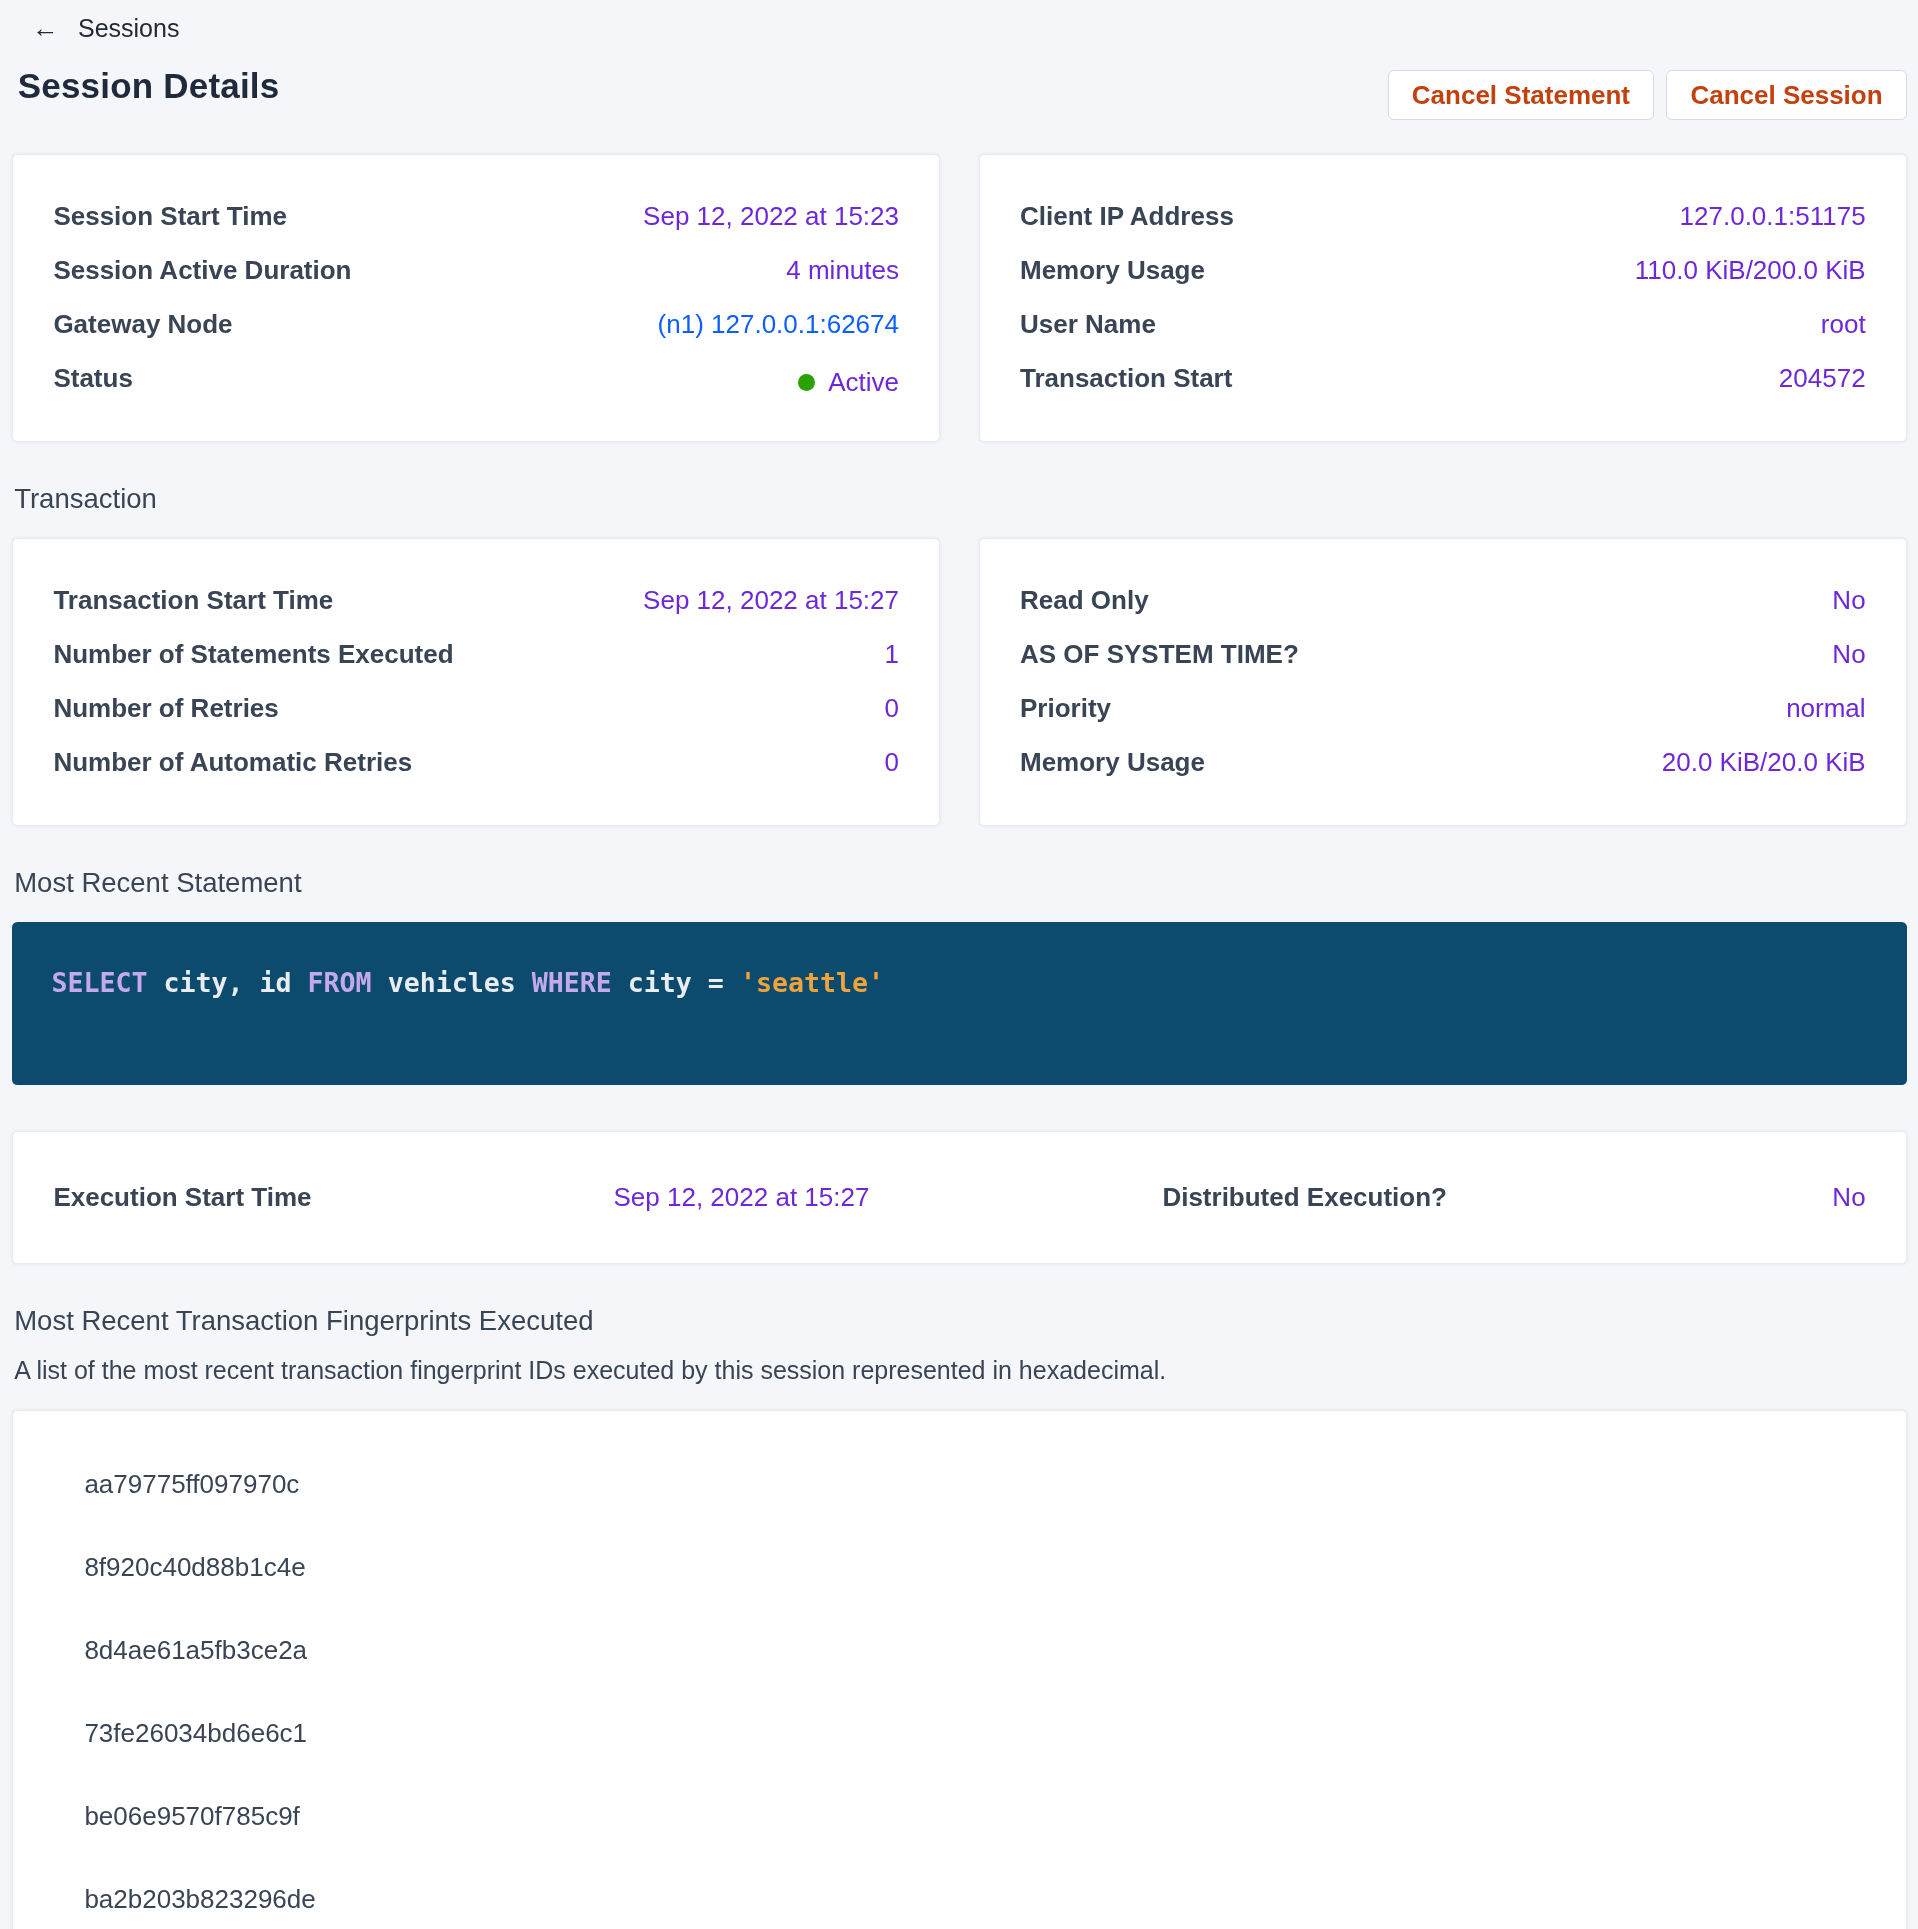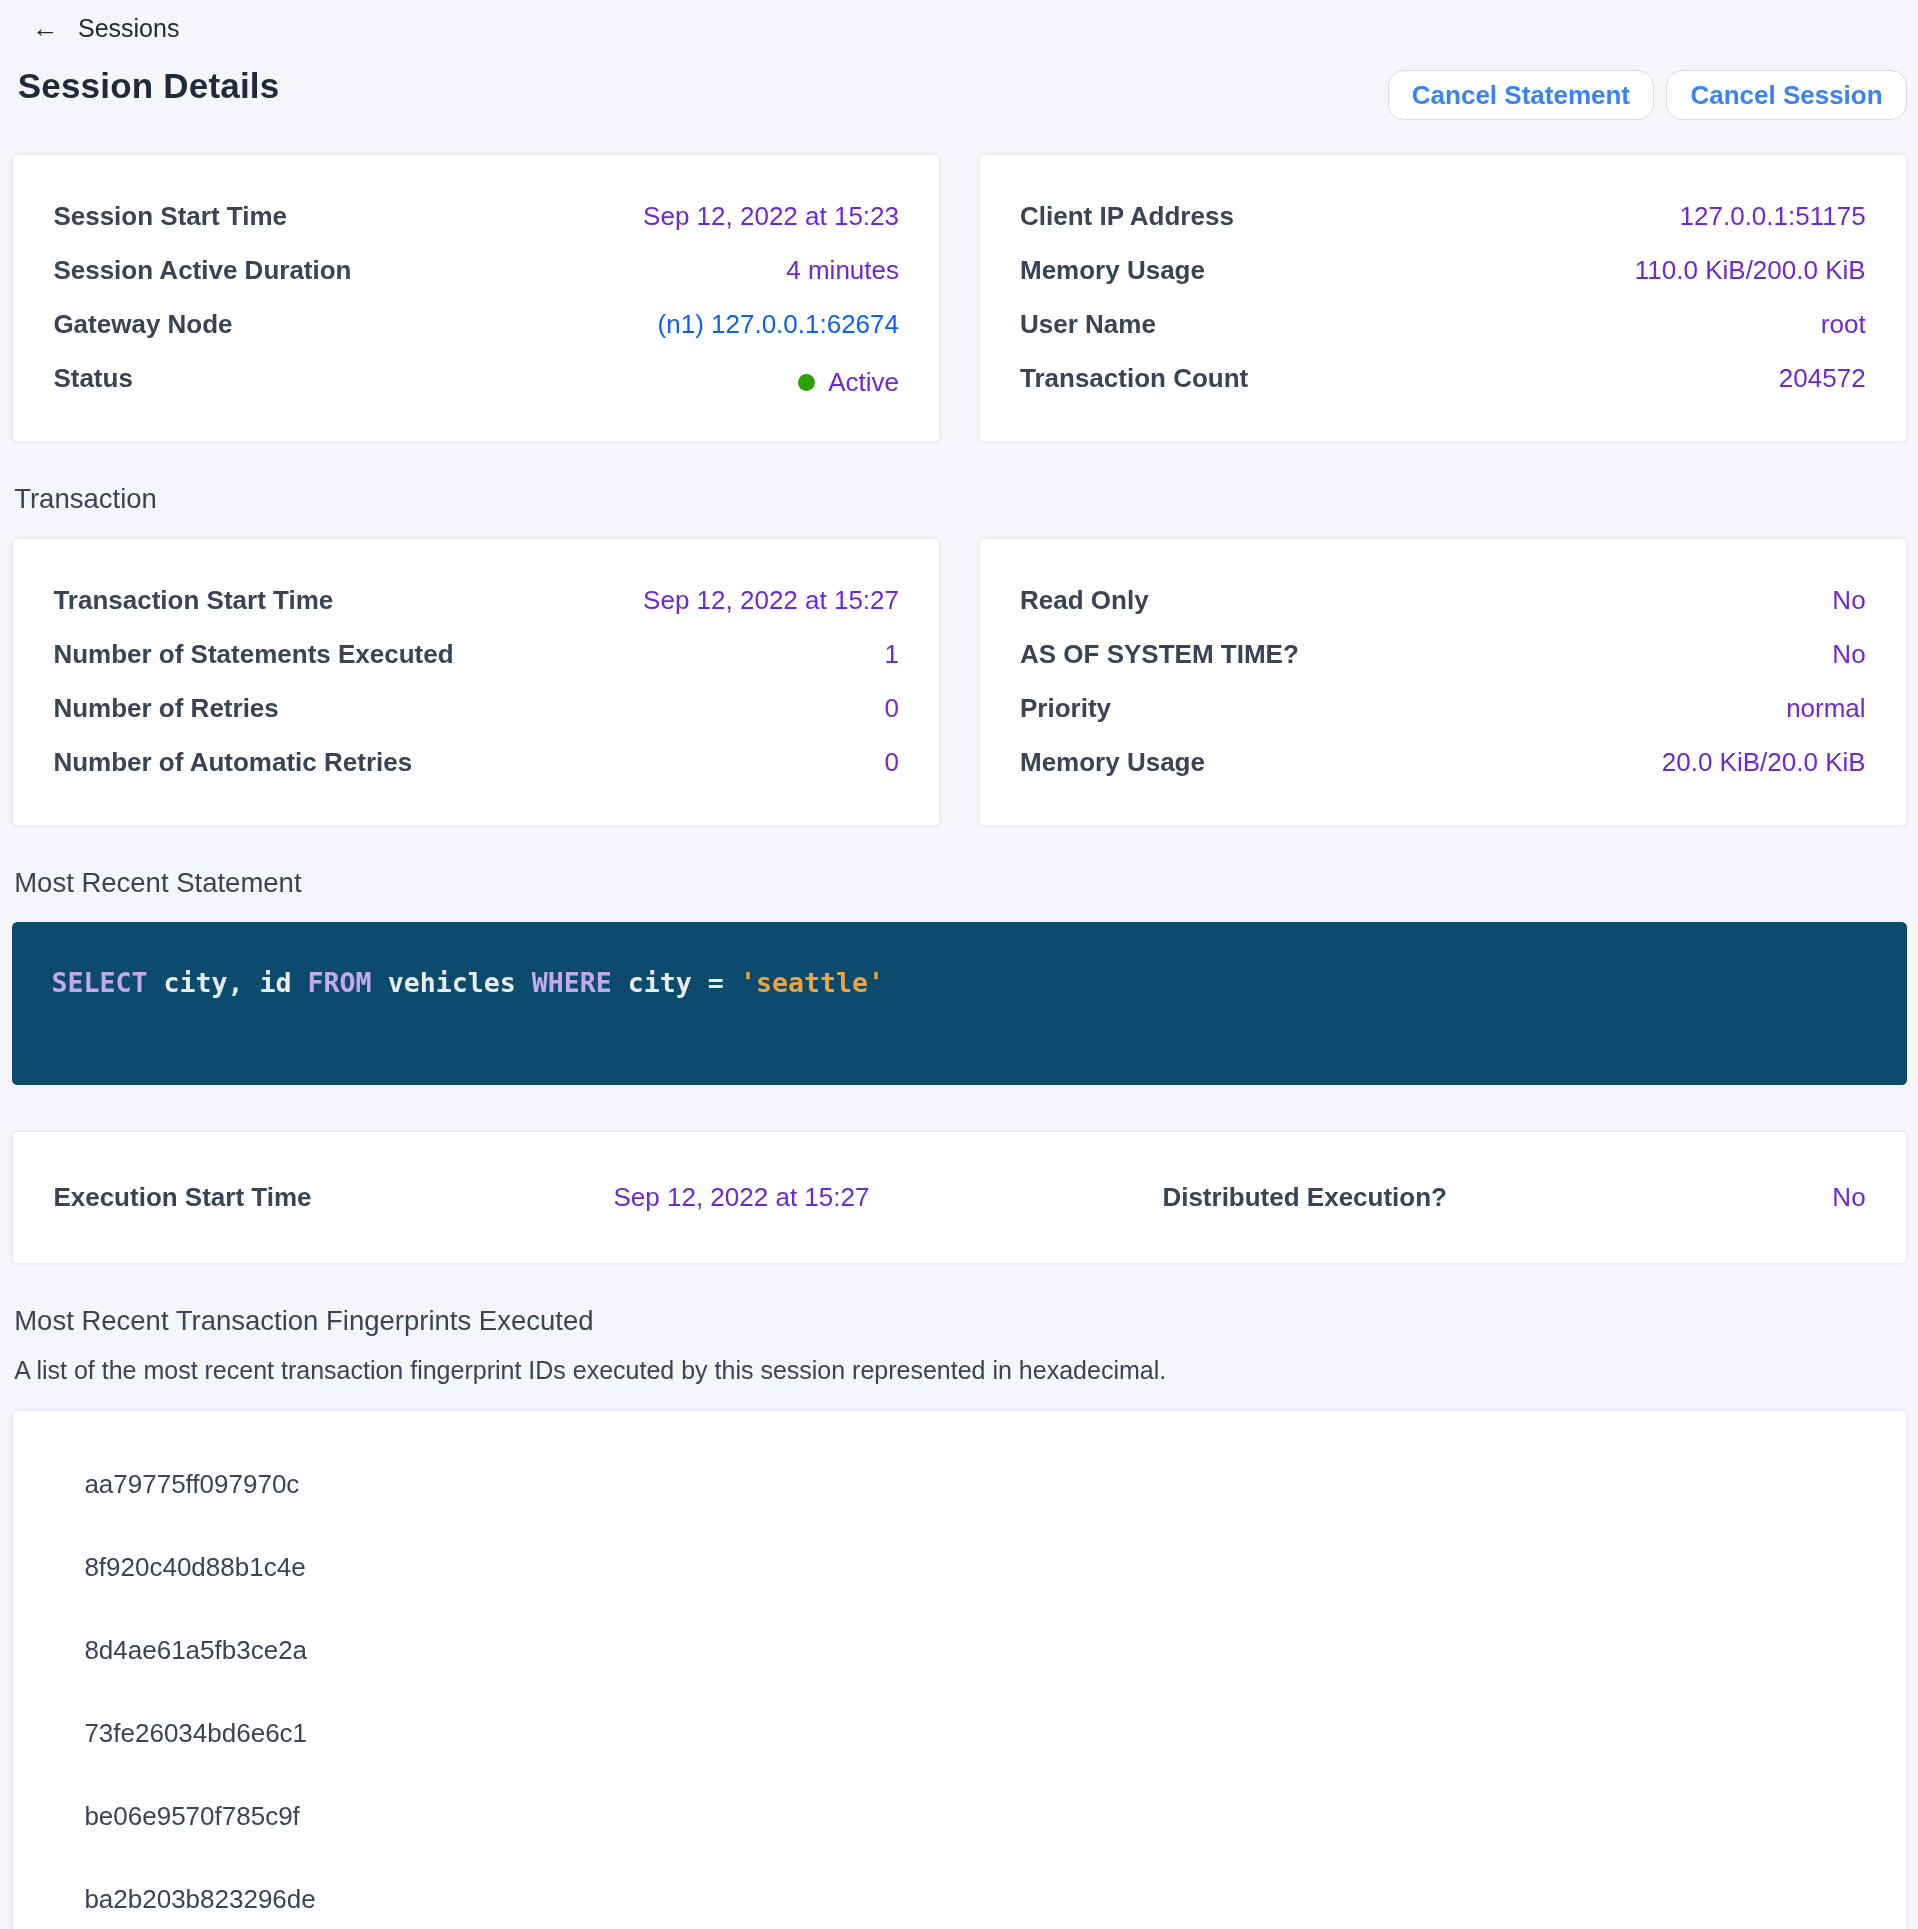--- a/index.html
+++ b/index.html
@@ -18,22 +18,22 @@
     padding:14px 0 0 19.5px;
     font-size:25px; color:#242a35; cursor:pointer; width:fit-content;
   }
   .crumb .arrow { font-size:26.6px; line-height:1; color:#242a35; }
 
   
   .title-row { display:flex; justify-content:space-between; align-items:flex-start; margin-top:23px; padding-left:5.3px; }
   .page-title { font-size:35px; font-weight:700; color:#1f2a3c; letter-spacing:0.2px; }
   .btn-group { display:flex; gap:12.4px; padding-top:3.5px; }
   .btn {
-    background:#fff; border:1.8px solid #d6dbe7; border-radius:16px;
-    font-size:26px; font-weight:700; color:#3b82f6;
+    background:#fff; border:1.8px solid #d6dbe7; border-radius:6px;
+    font-size:26px; font-weight:700; color:#c2410c;
     padding:0 23px; height:50px; line-height:46px;
     font-family:"Liberation Sans", sans-serif; cursor:pointer;
   }
 
   
   .cards-row { display:flex; gap:39px; margin-top:34px; align-items:flex-start; }
   .card {
     background:#fff; border:0.9px solid #e7ecf3; border-radius:5.3px;
     box-shadow:0 0 2.7px 0.9px rgba(72,79,94,0.06);
     flex:1 1 0; padding:35px 40px;
@@ -126,21 +126,21 @@
       </div>
       <div class="info-row">
         <span class="lbl">Memory Usage</span>
         <span class="val">110.0 KiB/200.0 KiB</span>
       </div>
       <div class="info-row">
         <span class="lbl">User Name</span>
         <span class="val">root</span>
       </div>
       <div class="info-row">
-        <span class="lbl">Transaction Count</span>
+        <span class="lbl">Transaction Start</span>
         <span class="val">204572</span>
       </div>
     </div>
   </div>
 
   <h2 class="section-h">Transaction</h2>
 
   <div class="cards-row" style="margin-top:0;">
     <div class="card">
       <div class="info-row">

